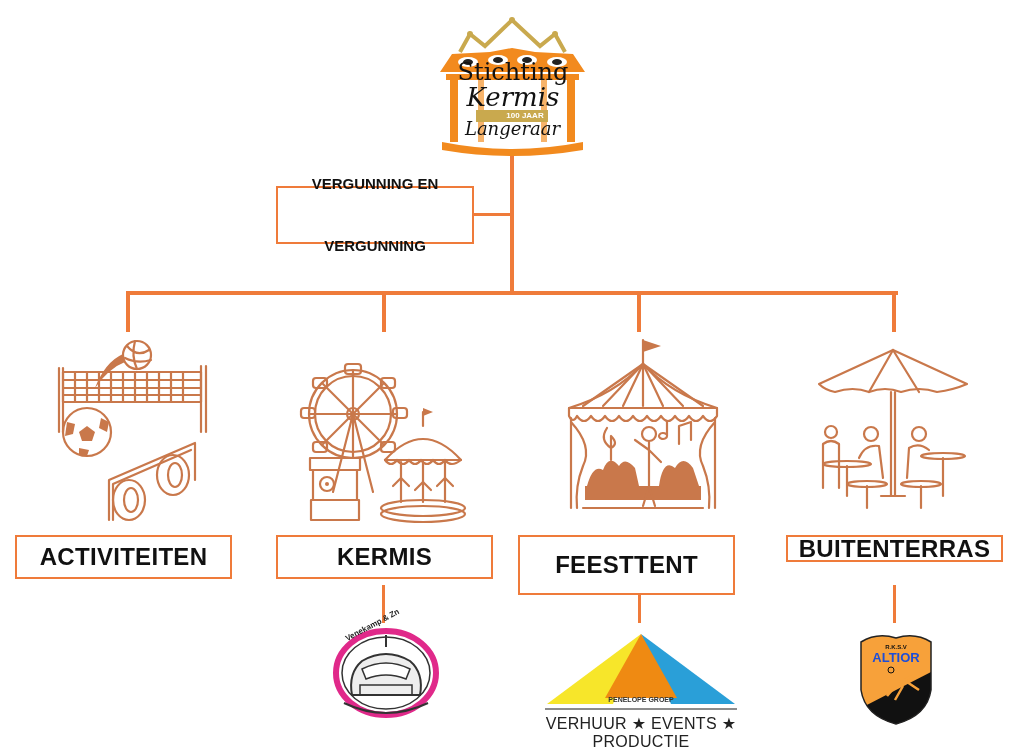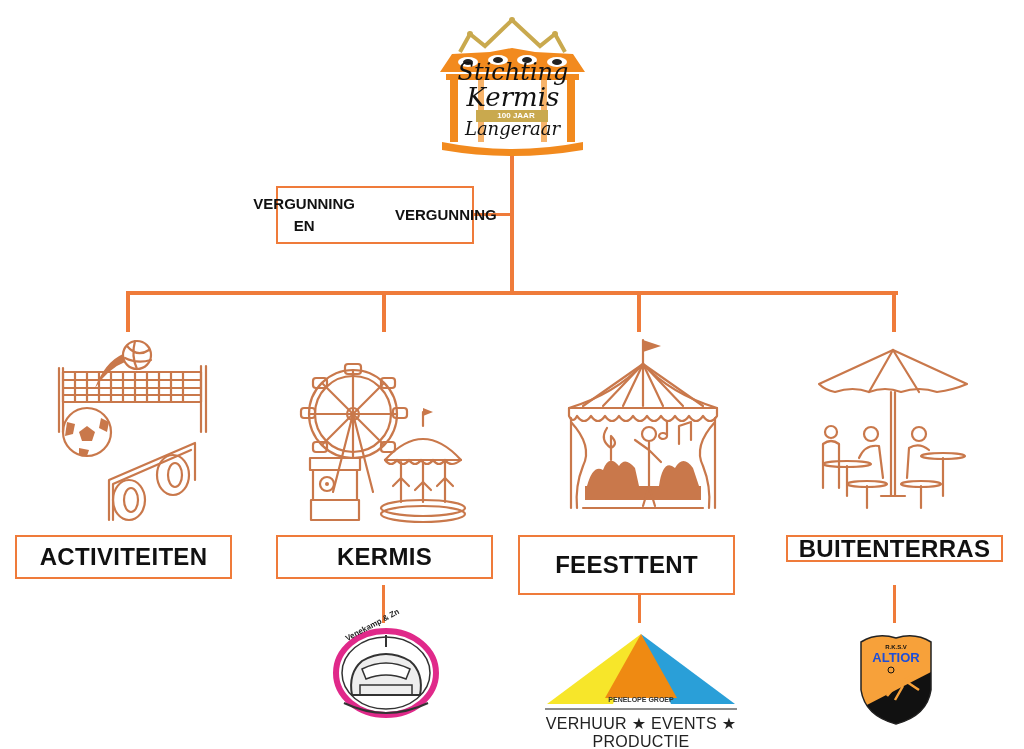--- a/index.html
+++ b/index.html
@@ -43,27 +43,27 @@
     <ellipse cx="127" cy="48" rx="10" ry="5" fill="#fff"></ellipse>
       <ellipse cx="127" cy="48" rx="5" ry="3" fill="#222"></ellipse>
     <rect x="16" y="60" width="133" height="6" fill="#f28a1e"></rect>
     <rect x="20" y="66" width="8" height="62" fill="#f28a1e"></rect>
     <rect x="137" y="66" width="8" height="62" fill="#f28a1e"></rect>
     <rect x="48" y="66" width="6" height="62" fill="#f7b36a"></rect>
     <rect x="111" y="66" width="6" height="62" fill="#f7b36a"></rect>
     <path d="M12 128 Q82 142 153 128 L153 136 Q82 148 12 136 Z" fill="#f28a1e"></path>
     <rect x="46" y="96" width="72" height="12" fill="#c9a94e"></rect>
   </svg>
-  <div class="abs" style="left:18px;top:44px;width:130px;text-align:center;font-family:'DejaVu Serif',serif;font-style:italic;font-size:24px;color:#111;">Stichting</div>
+  <div class="abs" style="left:18px;top:44px;width:130px;text-align:center;font-family:'DejaVu Serif',serif;font-size:24px;color:#111;">Stichting</div>
   <div class="abs" style="left:18px;top:68px;width:130px;text-align:center;font-family:'DejaVu Serif',serif;font-style:italic;font-size:26px;color:#111;">Kermis</div>
-  <div class="abs" style="left:46px;top:97px;width:80px;text-align:center;font-size:8px;font-weight:bold;color:#fff;">100 JAAR</div>
+  <div class="abs" style="left:55px;top:97px;width:80px;text-align:center;font-size:8px;font-weight:bold;color:#fff;">100 JAAR</div>
   <div class="abs" style="left:0px;top:104px;width:165px;text-align:center;font-family:'DejaVu Serif',serif;font-style:italic;font-size:18px;color:#111;">Langeraar</div>
 </div>
 
-<div class="box small" style="left:276px;top:186px;width:198px;height:58px;flex-direction:row;gap:40px;">
+<div class="box small" style="left:276px;top:186px;width:198px;height:58px;flex-direction:column;gap:40px;">
   <span>VERGUNNING EN</span>
   <span>VERGUNNING</span>
 </div>
 
 <svg style="left:45px;top:340px;" width="170" height="190" viewBox="0 0 170 190">
   <line class="ic" x1="14" y1="28" x2="14" y2="92"></line>
     <line class="ic" x1="18" y1="28" x2="18" y2="92"></line>
   <line class="ic" x1="156" y1="26" x2="156" y2="92"></line>
     <line class="ic" x1="161" y1="26" x2="161" y2="92"></line>
   <rect class="ic" x="18" y="32" width="138" height="30"></rect>

